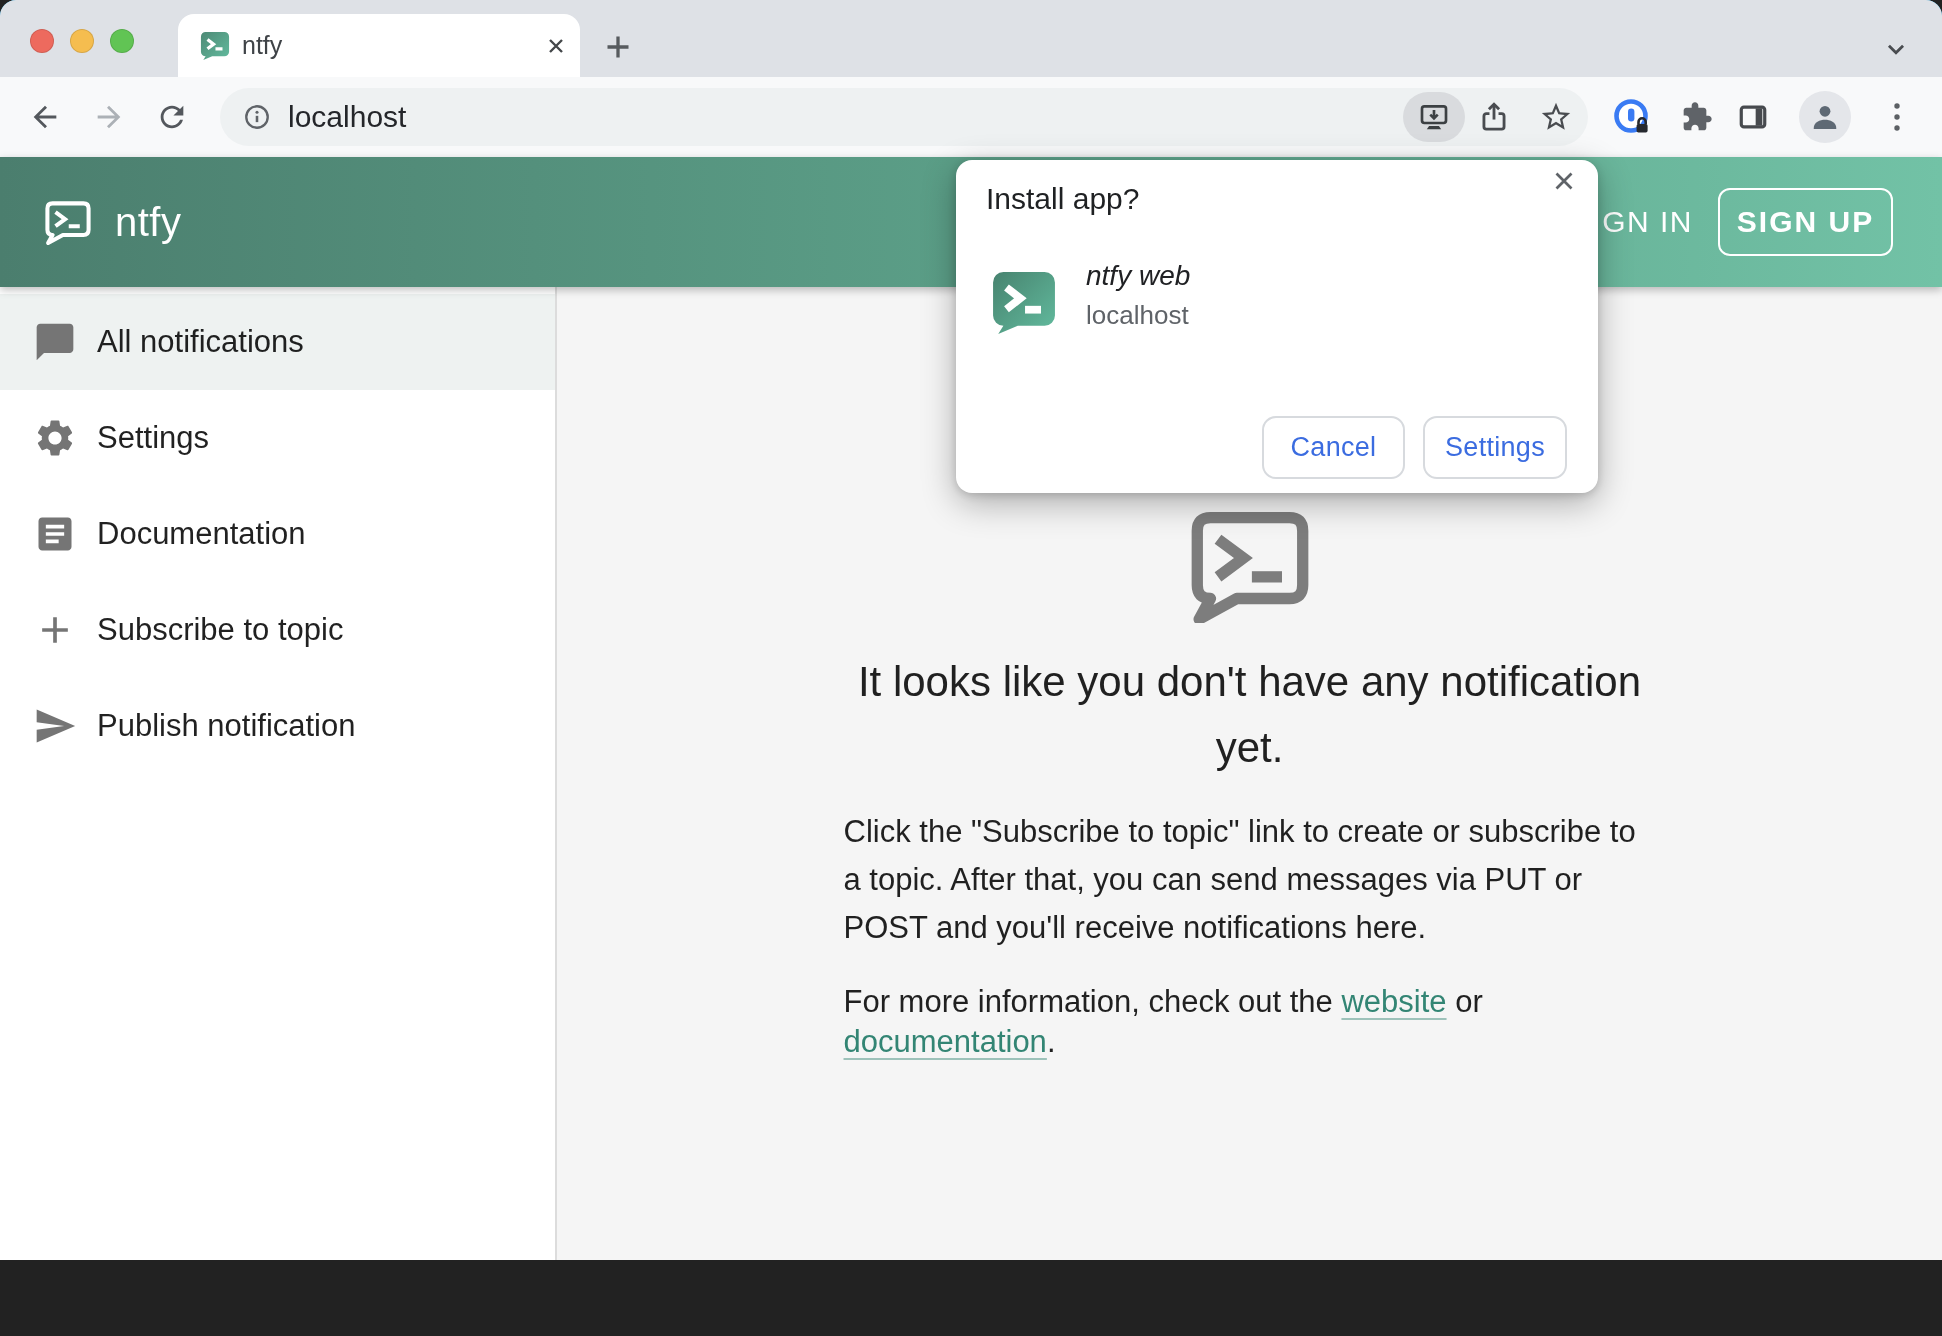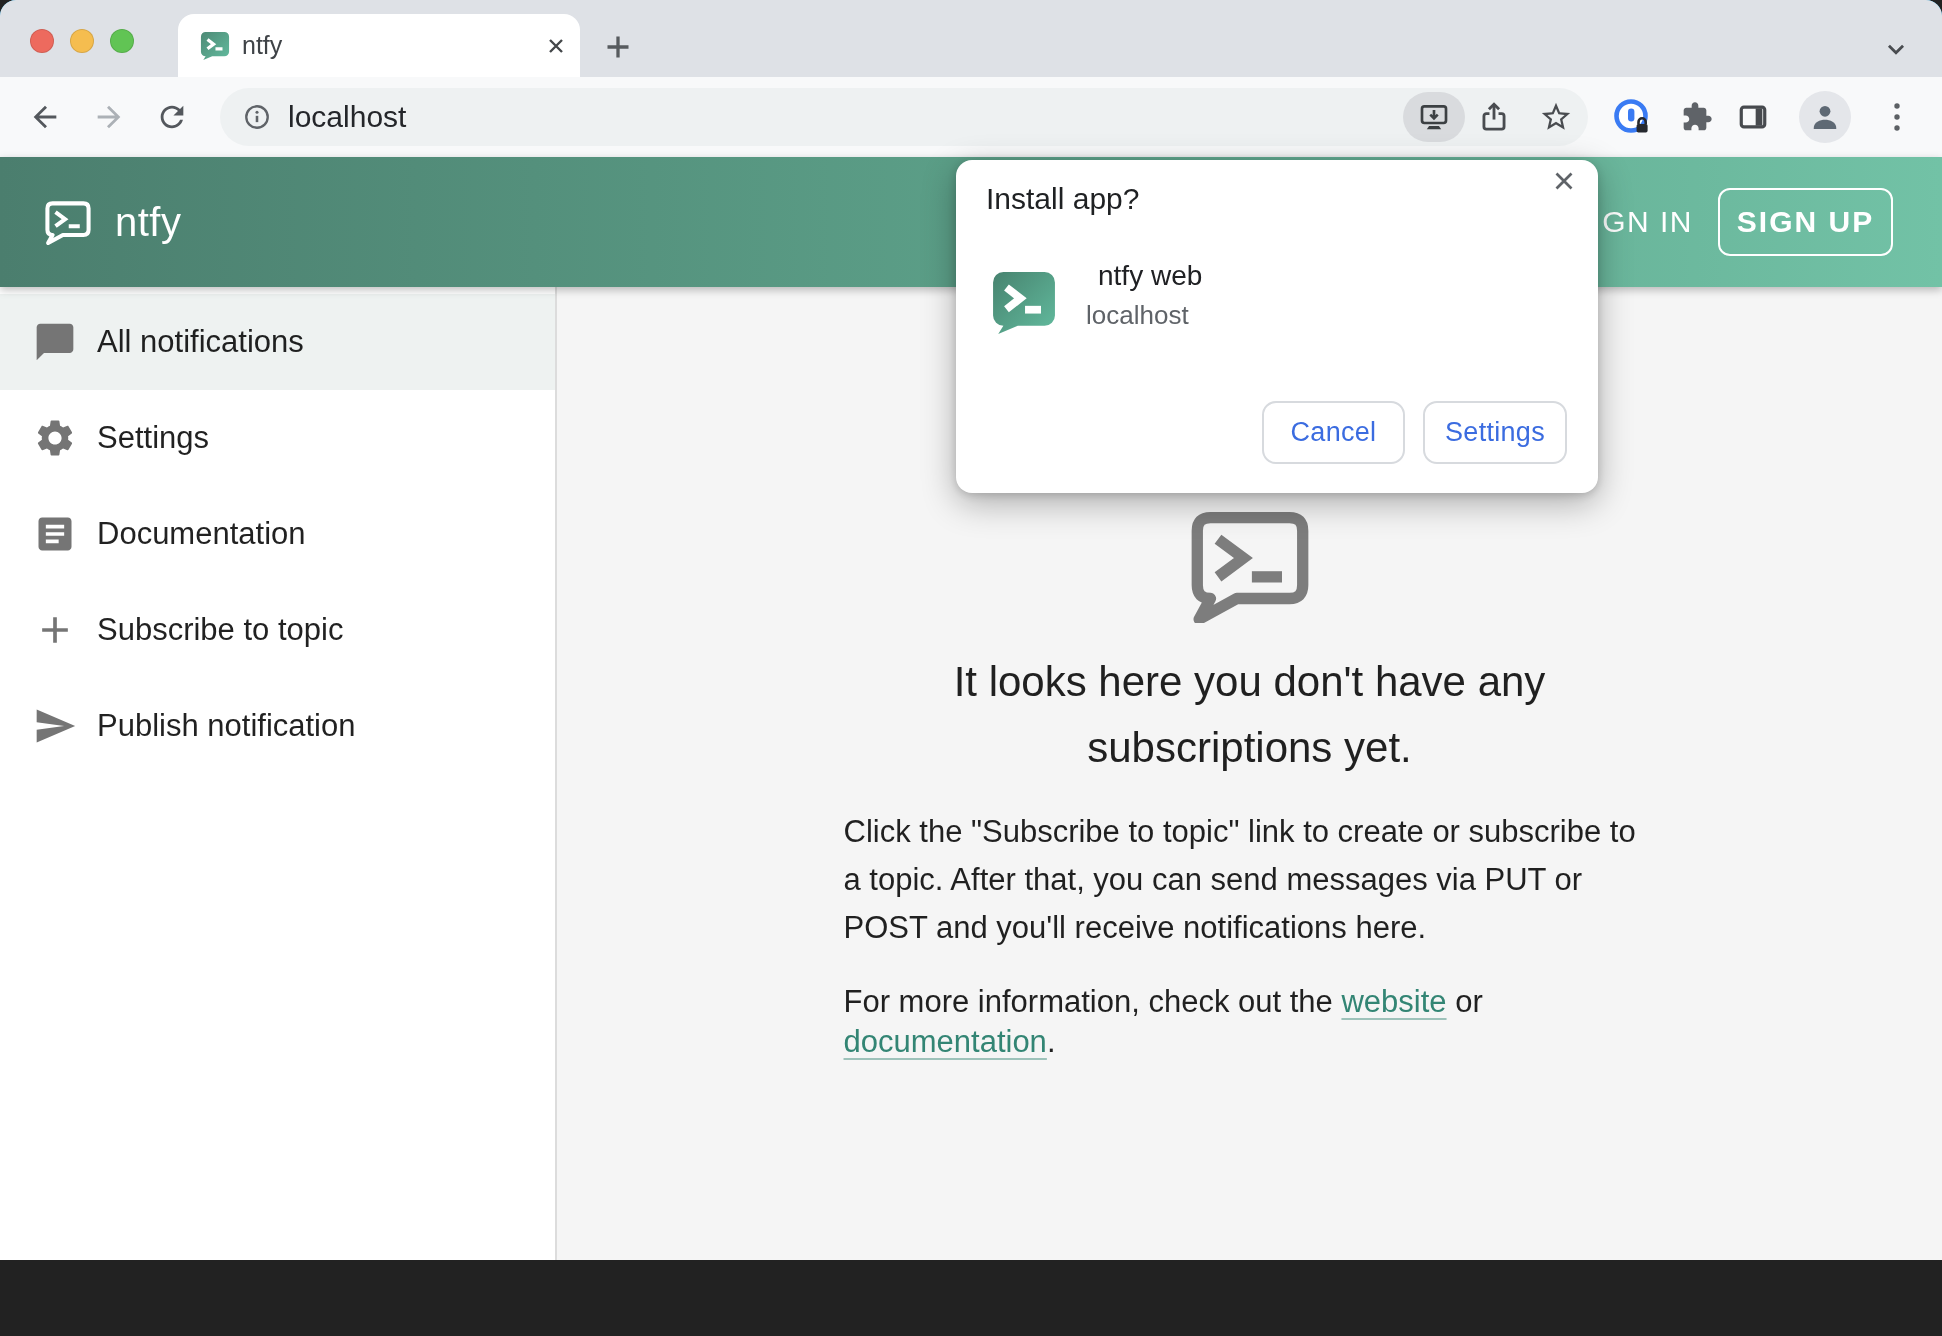--- a/index.html
+++ b/index.html
@@ -50,23 +50,23 @@
   .empty-title { margin-top:26px; width:840px; text-align:center; font-size:42px; line-height:66px; font-weight:400; color:rgba(0,0,0,.87); }
   .empty-body { margin-top:27px; width:812px; font-size:31px; line-height:48px; color:rgba(0,0,0,.87); }
   .more-info { margin-top:30px; width:812px; font-size:31px; line-height:40px; color:rgba(0,0,0,.87); }
   .green-link { color:#338574; text-decoration:underline; text-decoration-color:rgba(51,133,116,.45); text-decoration-thickness:2px; text-underline-offset:6px; cursor:pointer; }
 
   
   .dialog { position:absolute; left:956px; top:160px; width:642px; height:333px; background:#fff; border-radius:16px; box-shadow:0 10px 34px rgba(0,0,0,.3), 0 2px 8px rgba(0,0,0,.15); z-index:50; }
   .dialog .dtitle { position:absolute; left:30px; top:22px; font-size:30px; color:#1f2123; }
   .dialog .dclose { position:absolute; left:593px; top:6px; width:30px; height:30px; color:#5f6368; }
   .dialog .dicon { position:absolute; left:35px; top:110px; width:66px; height:66px; }
-  .dialog .dname { position:absolute; left:142px; top:100px; font-size:28px; color:#202124; }
+  .dialog .dname { position:absolute; left:130px; top:100px; font-size:28px; color:#202124;font-style:italic; }
   .dialog .dorigin { position:absolute; left:130px; top:140px; font-size:26px; color:#5f6368; }
-  .dbtn { position:absolute; top:241px; height:63px; border:2px solid #d7dade; border-radius:14px; background:#fff; color:#3b6ce0; font-size:27px; font-weight:500; letter-spacing:.3px; font-family:inherit; }
+  .dbtn { position:absolute; top:256px; height:63px; border:2px solid #d7dade; border-radius:14px; background:#fff; color:#3b6ce0; font-size:27px; font-weight:500; letter-spacing:.3px; font-family:inherit; }
   .dbtn.cancel { left:306px; width:143px; }
   .dbtn.install { left:467px; width:144px; }
 
   svg { display:block; }
 </style>
 </head>
 <body>
 
 <div class="window">
 
@@ -252,21 +252,21 @@
     </div>
 
     <div class="main">
       <span class="bigicon">
         <svg viewBox="0 0 68 60" width="128" height="113">
           <path d="M13 4 H55 Q62 4 62 11 V40 Q62 47 55 47 H27 L7 58 L13 47 Q6 47 6 40 V11 Q6 4 13 4 Z" fill="none" stroke="currentColor" stroke-width="6" stroke-linejoin="round"></path>
           <path d="M17 15.5 L30.5 25.5 L17 35.5" stroke="currentColor" stroke-width="6" fill="none"></path>
           <path d="M35 35.5 H51" stroke="currentColor" stroke-width="6" fill="none"></path>
         </svg>
       </span>
-      <div class="empty-title">It looks here you don't have any subscriptions yet.</div>
+      <div class="empty-title">It looks like you don't have any notification yet.</div>
       <div class="empty-body">Click the "Subscribe to topic" link to create or subscribe to a topic. After that, you can send messages via PUT or POST and you'll receive notifications here.</div>
       <div class="more-info"><span>For more information, check out the </span><a class="green-link">website</a><span> or </span><a class="green-link">documentation</a><span>.</span></div>
     </div>
   </div>
 
   <div class="dialog">
     <div class="dtitle">Install app?</div>
     <span class="dclose">
       <svg viewBox="0 0 24 24" width="30" height="30">
           <path d="M6 6l12 12M18 6L6 18" stroke="currentColor" stroke-width="2.2" fill="none"></path>

